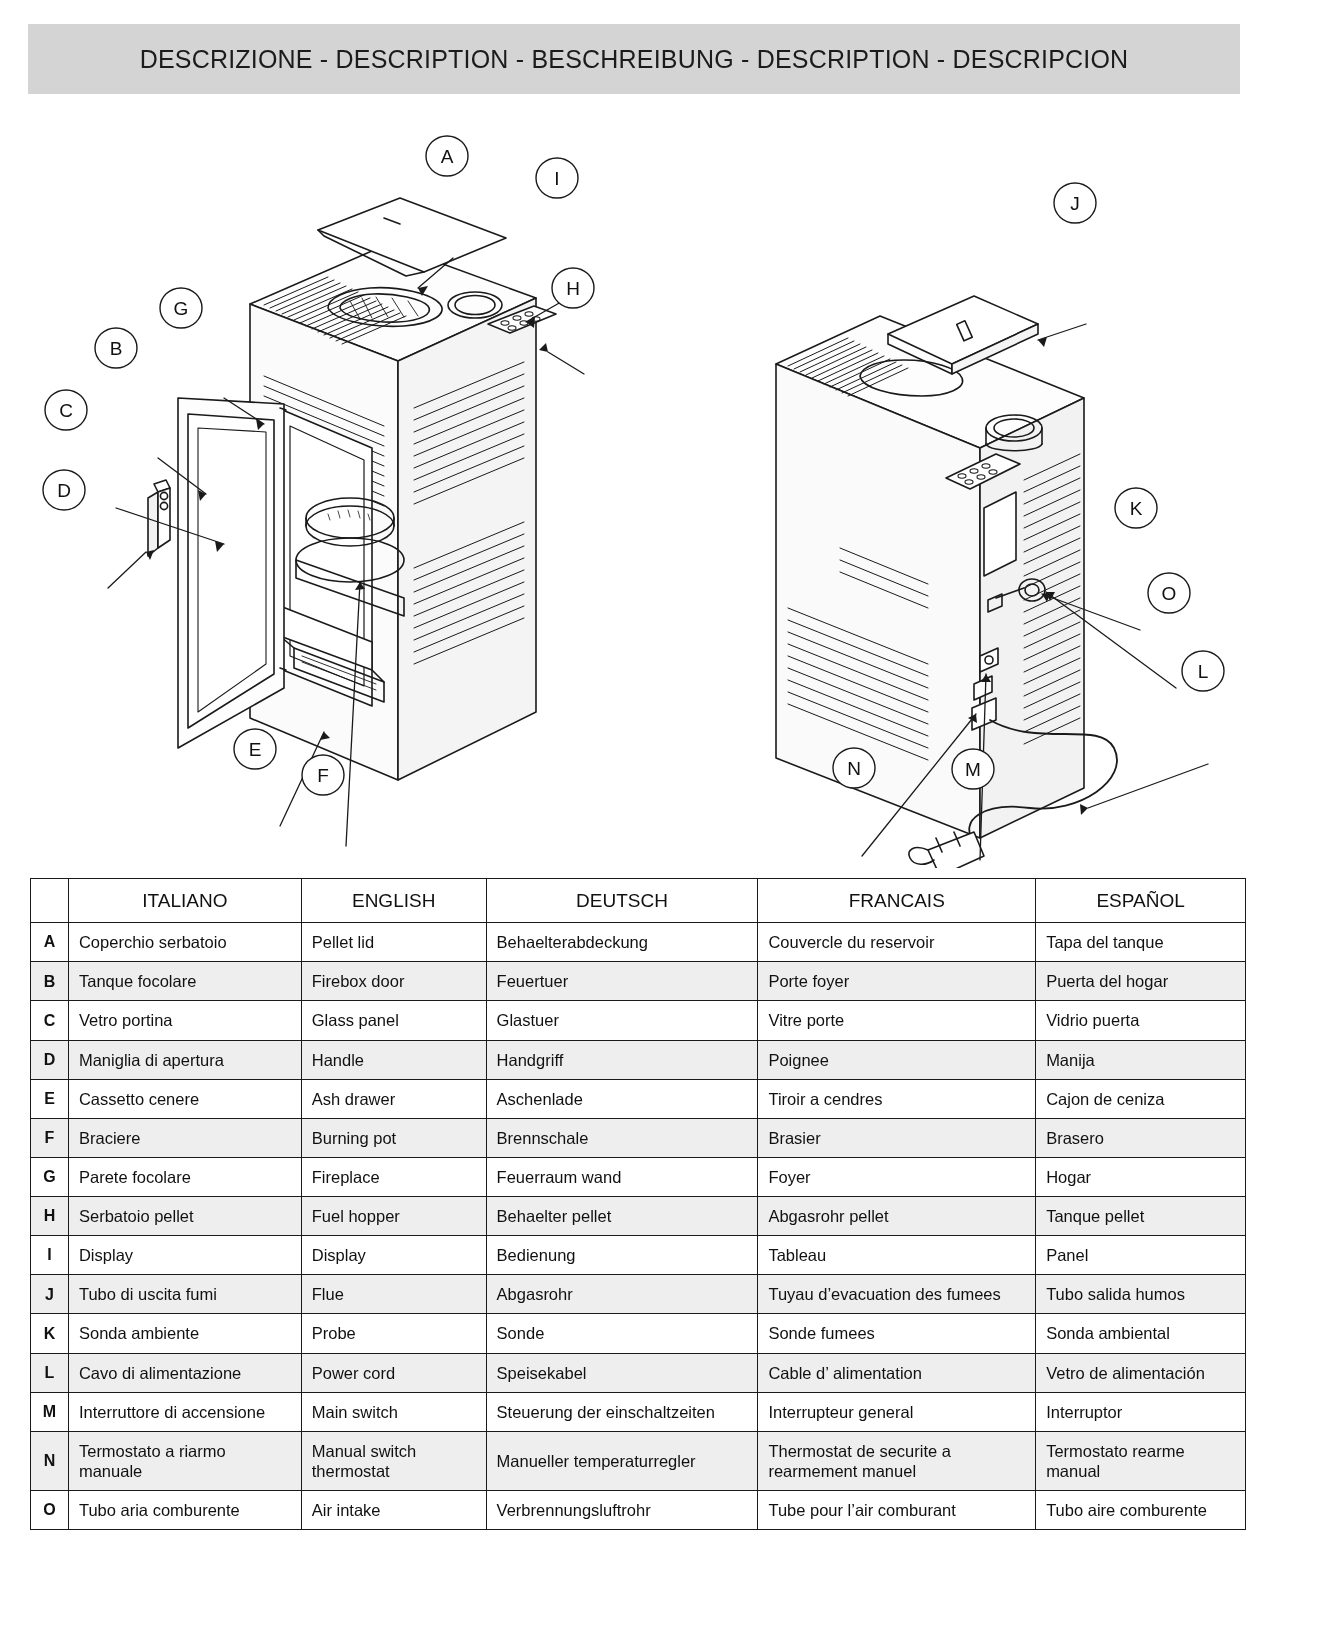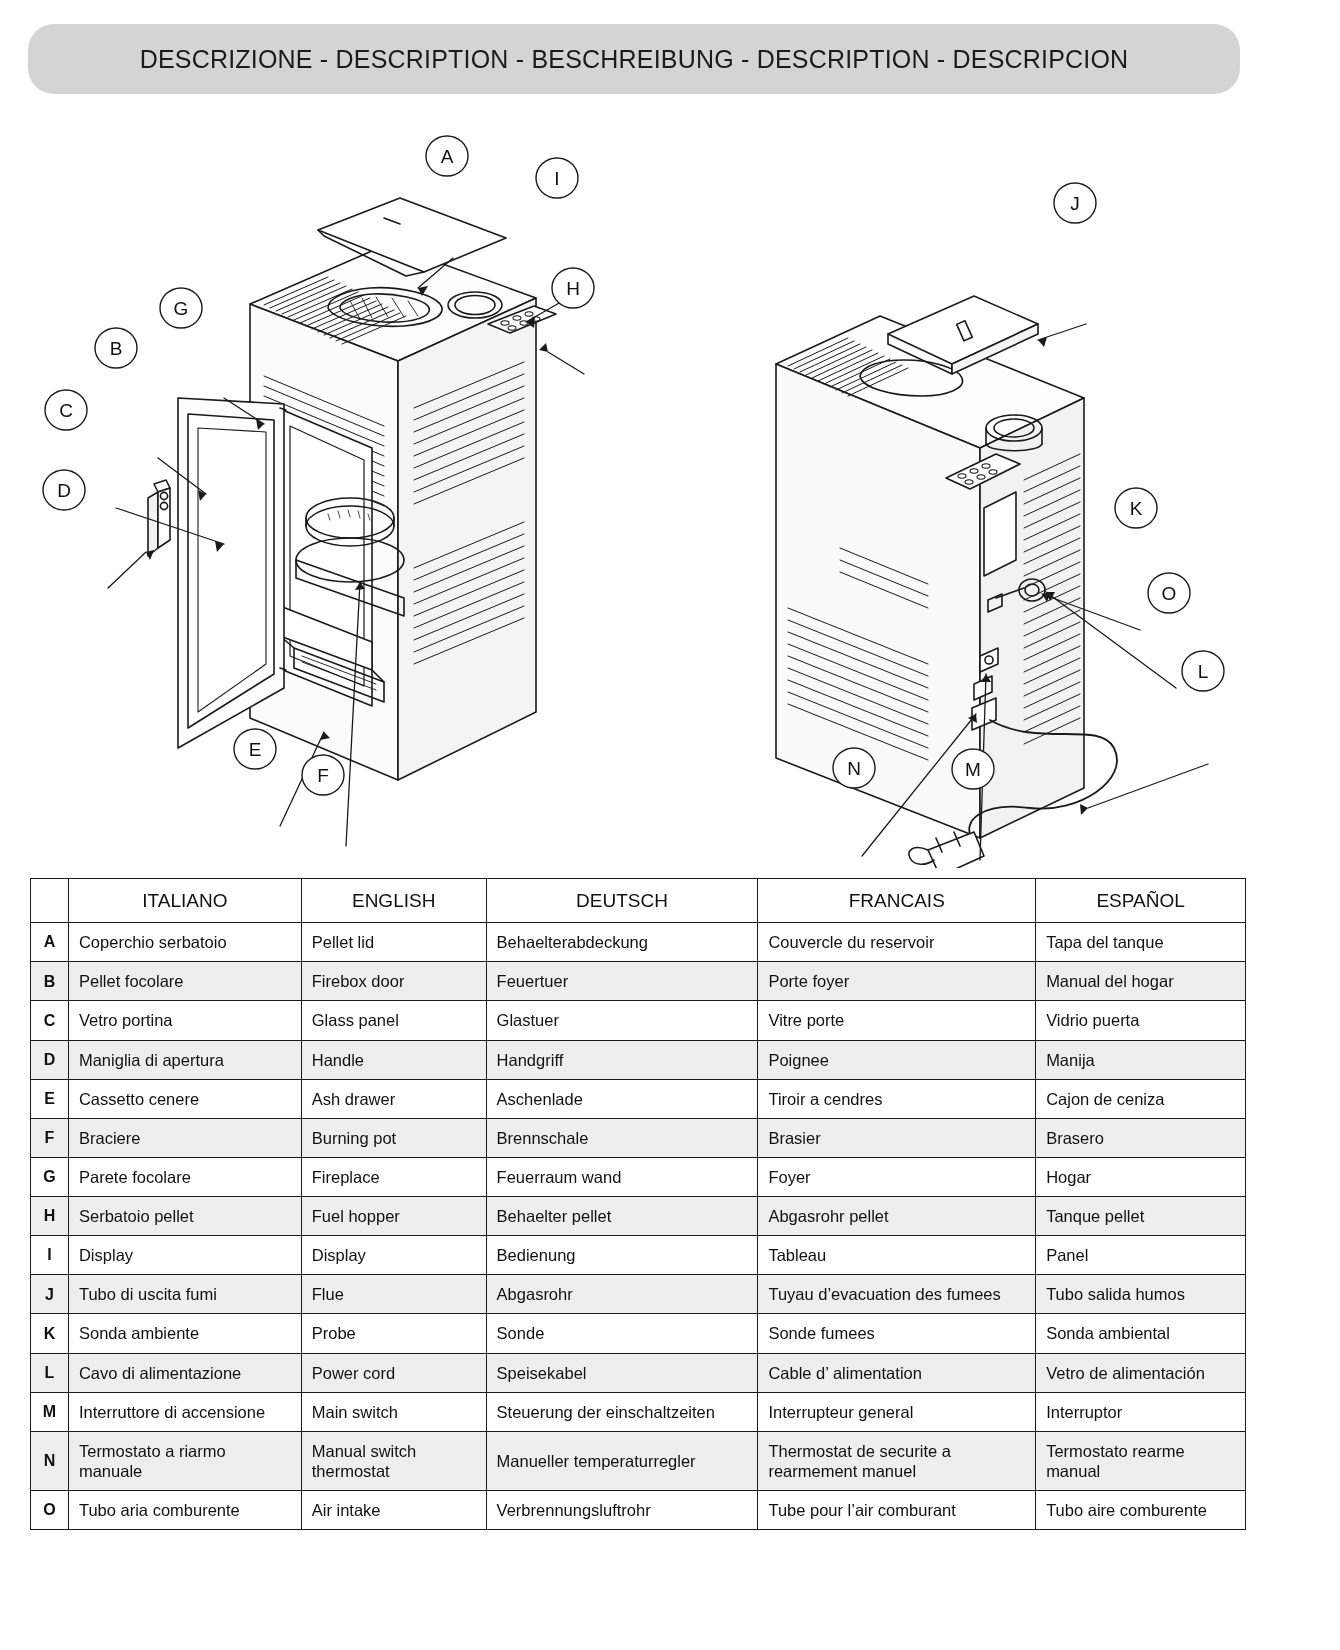--- a/index.html
+++ b/index.html
@@ -13,21 +13,21 @@
     position: relative;
     width: 1340px; height: 1650px;
     overflow: hidden;
   }
   
   .header-band {
     position: absolute;
     left: 28px; top: 24px;
     width: 1212px; height: 70px;
     background: #d4d4d4;
-    display: flex; align-items: center; justify-content: center; border-radius: 26px;
+    display: flex; align-items: center; justify-content: center;
   }
   .header-title {
     font-size: 25px;
     letter-spacing: 0.2px;
     color: #1b1b1b;
     white-space: nowrap;
   }
   
   .figure {
     position: absolute;
@@ -429,25 +429,25 @@
       <tr>
         <td class="key-col">A</td>
         <td>Coperchio serbatoio</td>
         <td>Pellet lid</td>
         <td>Behaelterabdeckung</td>
         <td>Couvercle du reservoir</td>
         <td>Tapa del tanque</td>
       </tr>
       <tr>
         <td class="key-col">B</td>
-        <td>Pellet focolare</td>
+        <td>Tanque focolare</td>
         <td>Firebox door</td>
         <td>Feuertuer</td>
         <td>Porte foyer</td>
-        <td>Manual del  hogar</td>
+        <td>Puerta del  hogar</td>
       </tr>
       <tr>
         <td class="key-col">C</td>
         <td>Vetro portina</td>
         <td>Glass panel</td>
         <td>Glastuer</td>
         <td>Vitre porte</td>
         <td>Vidrio puerta</td>
       </tr>
       <tr>

